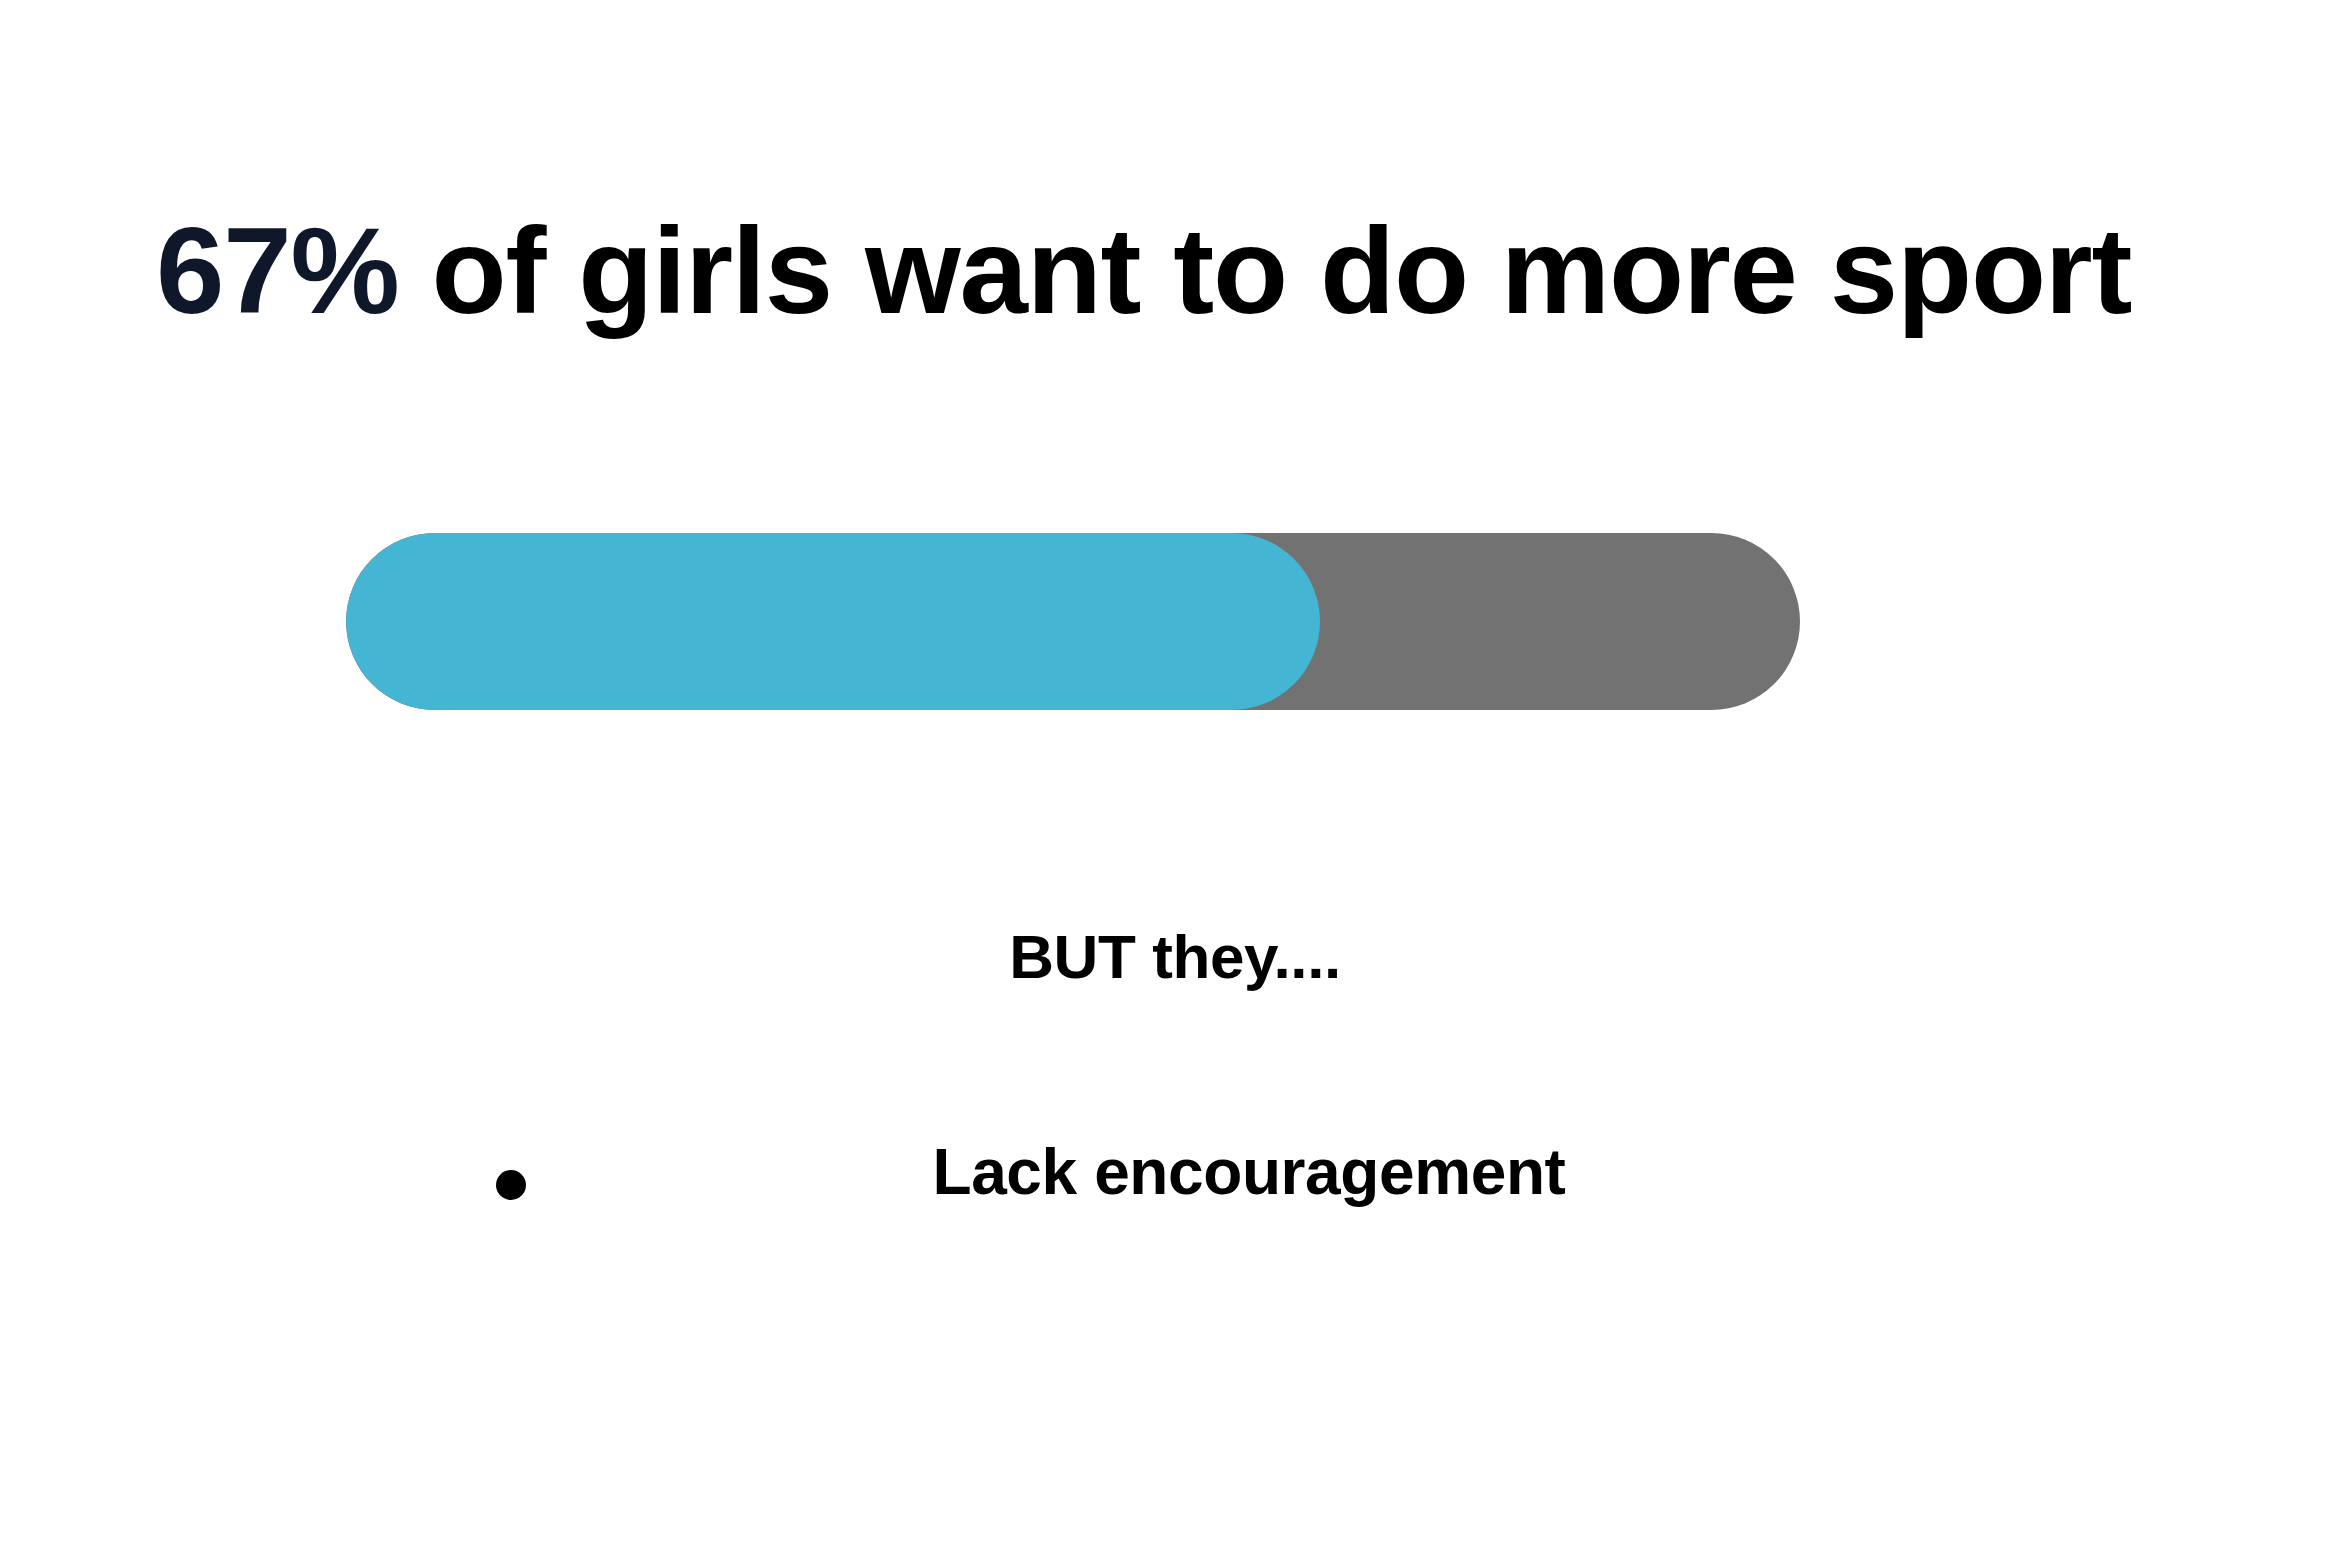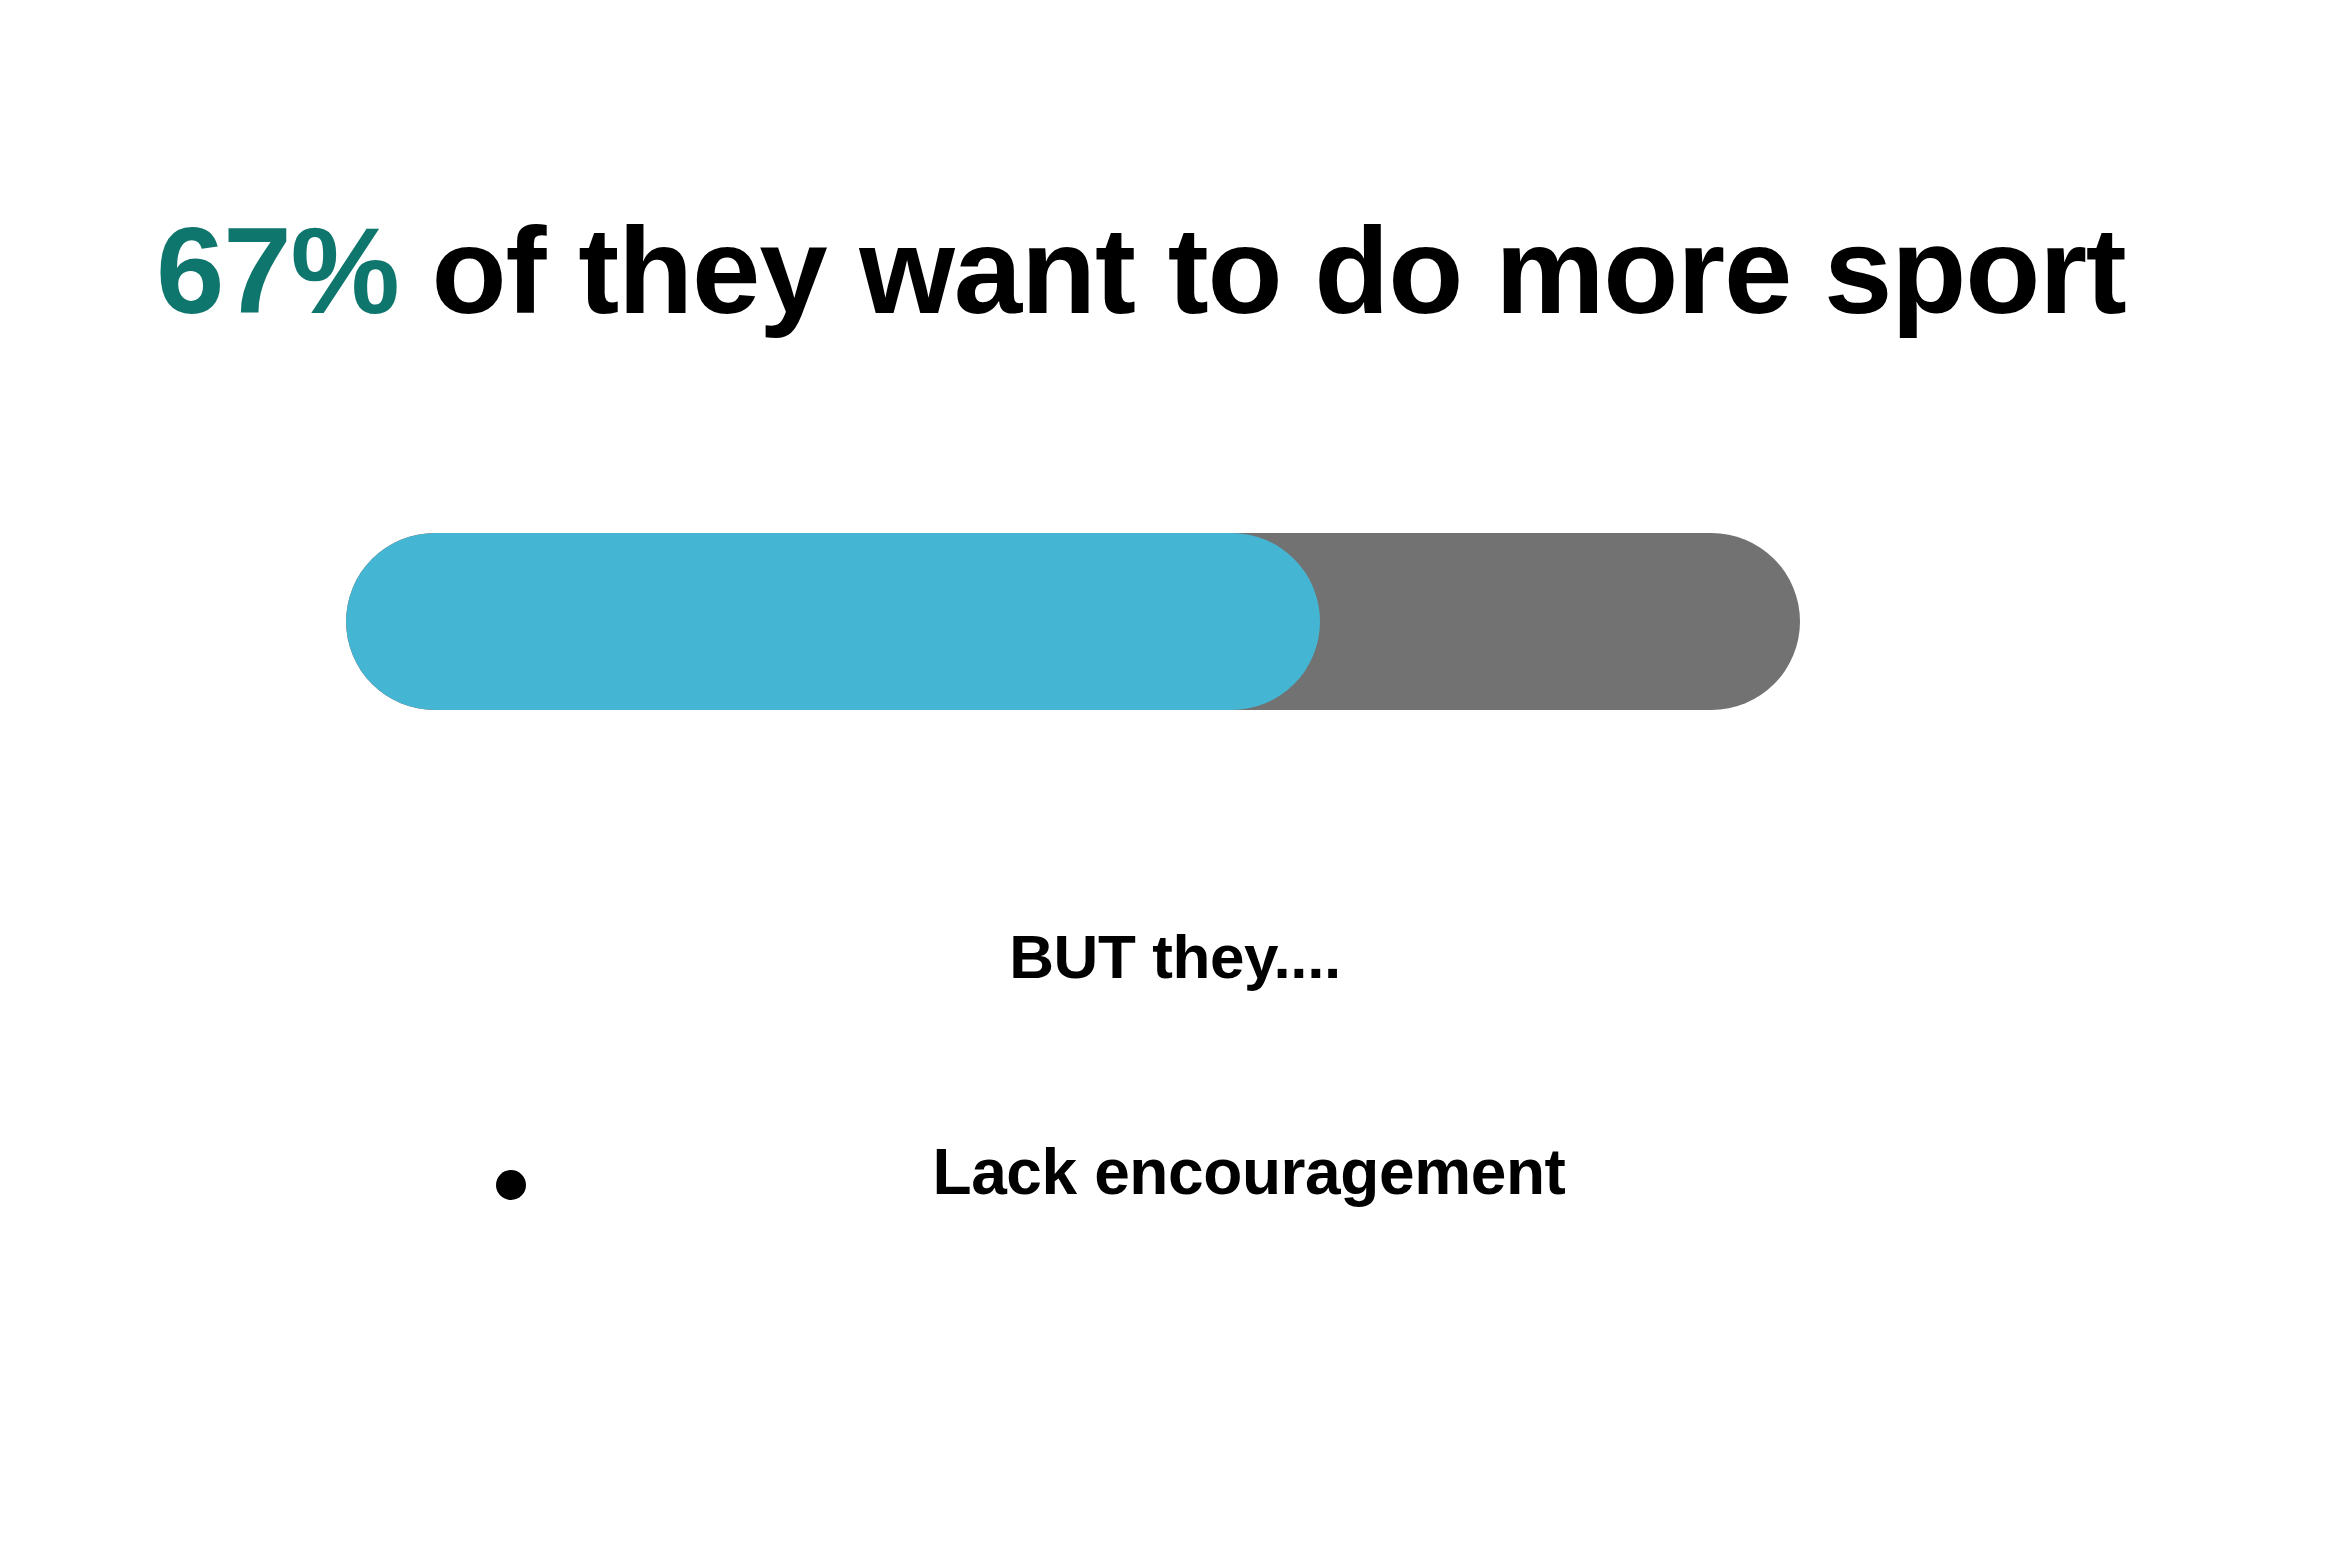--- a/index.html
+++ b/index.html
@@ -28,21 +28,21 @@
     top: 209px;
     width: 2108px;
     font-weight: 700;
     font-size: 123px;
     line-height: 1.0;
     letter-spacing: -1.2px;
     color: #000000;
     white-space: nowrap;
   }
   .headline .pct {
-    color: #0f766e;
+    color: #0f172a;
     font-weight: 700;
     text-align: center;
   }
 
   
   .bar-track {
     position: absolute;
     left: 346px;
     top: 533px;
     width: 1454px;
@@ -106,21 +106,21 @@
     letter-spacing: -0.4px;
     line-height: 1.15;
   }
 </style>
 </head>
 <body>
 
 <div class="slide">
 
   <div class="headline">
-    <span class="pct">67%</span><span> of they want to do more sport</span>
+    <span class="pct">67%</span><span> of girls want to do more sport</span>
   </div>
 
   <div class="bar-track" style="background: rgb(114, 114, 114);">
     <div class="bar-fill" id="bar-fill" style="width: 67%; background: rgb(68, 182, 212);"></div>
   </div>
 
   <div class="subhead">BUT they....</div>
 
   <div class="bullets">
     <div class="bullet-row">

